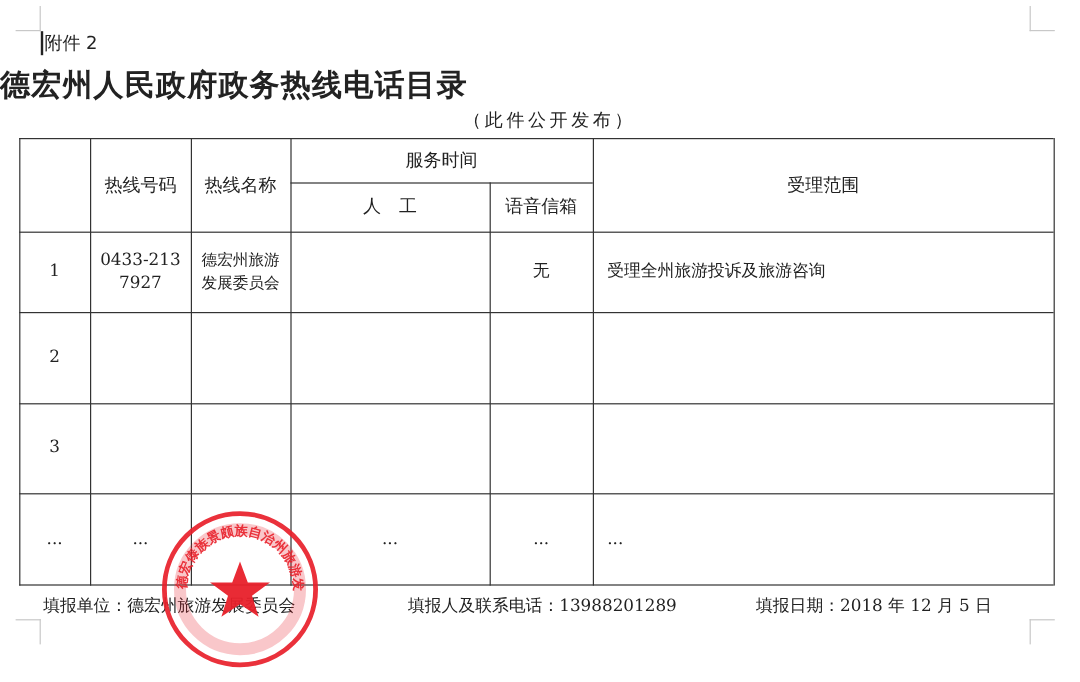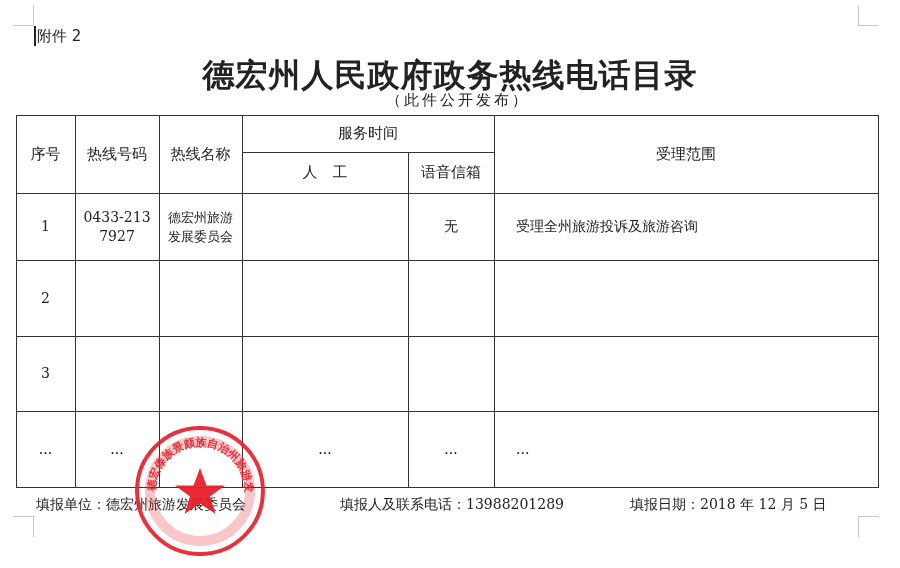--- a/index.html
+++ b/index.html
@@ -7,30 +7,30 @@
       width: 900px; height: 568px; background: #ffffff; position: relative; overflow: hidden;
       font-family: "DejaVu Serif", "Liberation Serif", serif; color: #222;
     }
     .corner { position: absolute; border-color: #c8c8c8; border-style: solid; width: 20px; height: 20px; }
     .corner.tl { left: 13px; top: 5px; border-width: 0 1px 1px 0; }
     .corner.tr { left: 858px; top: 5px; border-width: 0 0 1px 1px; }
     .corner.bl { left: 13px; top: 516px; border-width: 1px 1px 0 0; }
     .corner.br { left: 858px; top: 516px; border-width: 1px 0 0 1px; }
     .cursor { position: absolute; left: 34px; top: 26px; width: 2px; height: 20px; background: #222; }
     .annex { position: absolute; left: 37px; top: 27px; font-size: 15px; font-family: "DejaVu Sans", sans-serif; }
-    .title { position: absolute; left: 0; width: 900px; top: 54px; text-align: center; font-size: 32px; font-weight: bold;
+    .title { position: absolute; left: 0; width: 900px; top: 54px; font-size: 25px; font-weight: bold;
       font-family: "DejaVu Serif", serif; letter-spacing: 1px; }
     .subtitle { position: absolute; left: 0; width: 900px; top: 91px; text-align: center; font-size: 15px; letter-spacing: 3px; padding-left: 8px; }
     .sheet { position: absolute; left: 16px; top: 115px; width: 862px; height: 372px; }
     .line-h, .line-v { position: absolute; background: #333; }
     .line-h { height: 1px; }
     .line-v { width: 1px; }
     .cell { position: absolute; display: flex; align-items: center; justify-content: center; text-align: center; font-size: 14px; line-height: 19px; }
     .hdr { font-family: "DejaVu Sans", sans-serif; font-size: 15px; }
-    .left { justify-content: flex-start; padding-left: 22px; box-sizing: border-box; }
+    .left { justify-content: flex-start; padding-left: 12px; box-sizing: border-box; }
     .footer { position: absolute; top: 496px; font-size: 14px; white-space: nowrap; }
     .seal { position: absolute; left: 133px; top: 424px; width: 134px; height: 134px; pointer-events: none; }
   </style>
 </head>
 <body>
 
 <div class="corner tl"></div>
 <div class="corner tr"></div>
 <div class="corner bl"></div>
 <div class="corner br"></div>
@@ -51,21 +51,20 @@
   <div class="line-h" style="left:0;top:372px;width:862px"></div>
 
   <div class="line-v" style="left:0;top:0;height:373px"></div>
   <div class="line-v" style="left:59px;top:0;height:373px"></div>
   <div class="line-v" style="left:143px;top:0;height:373px"></div>
   <div class="line-v" style="left:226px;top:0;height:373px"></div>
   <div class="line-v" style="left:392px;top:37px;height:336px"></div>
   <div class="line-v" style="left:478px;top:0;height:373px"></div>
   <div class="line-v" style="left:862px;top:0;height:373px"></div>
 
-  <div class="cell hdr" style="left:0;top:0;width:59px;height:78px">序号</div>
   <div class="cell hdr" style="left:59px;top:0;width:84px;height:78px">热线号码</div>
   <div class="cell hdr" style="left:143px;top:0;width:83px;height:78px">热线名称</div>
   <div class="cell hdr" style="left:226px;top:0;width:252px;height:37px">服务时间</div>
   <div class="cell hdr" style="left:226px;top:37px;width:166px;height:41px">人　工</div>
   <div class="cell hdr" style="left:392px;top:37px;width:86px;height:41px">语音信箱</div>
   <div class="cell hdr" style="left:478px;top:0;width:384px;height:78px">受理范围</div>
 
   <div class="cell" style="left:0;top:78px;width:59px;height:67px">1</div>
   <div class="cell" style="left:63px;top:78px;width:76px;height:67px;word-break:break-all">0433-213 7927</div>
   <div class="cell" style="left:149px;top:78px;width:71px;height:67px;font-size:13px;word-break:break-all">德宏州旅游发展委员会</div>

